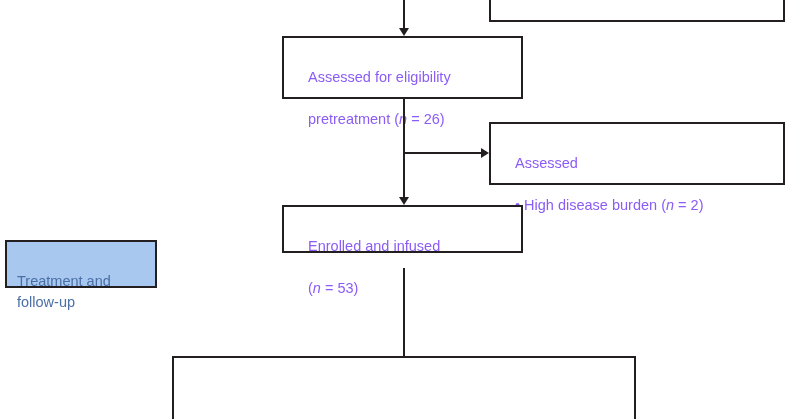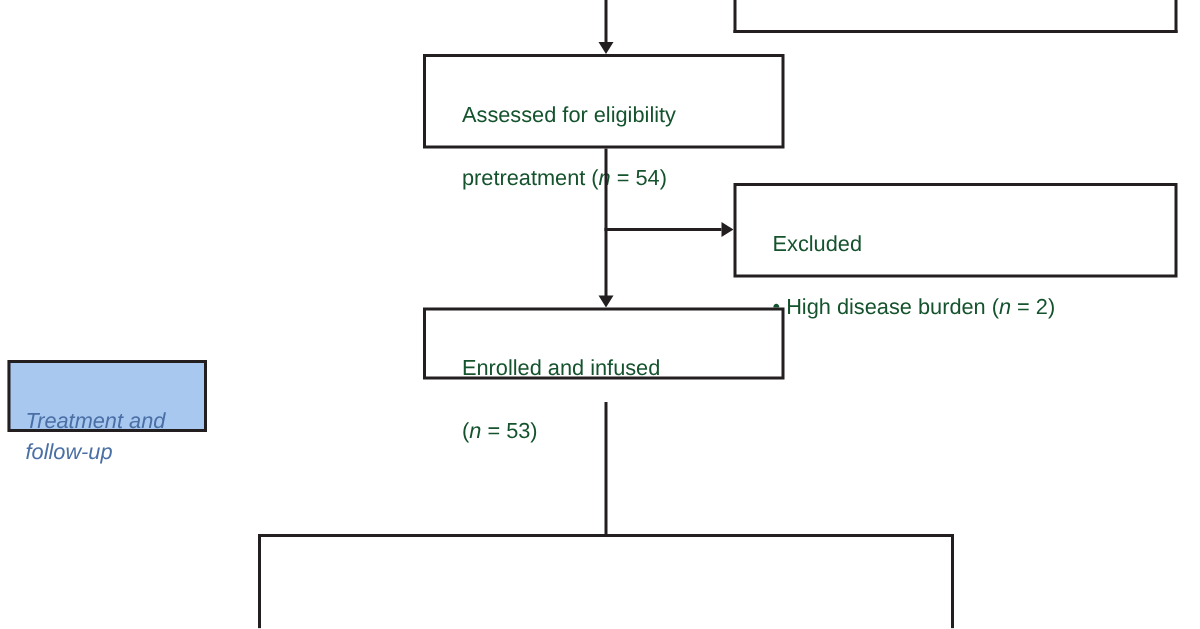--- a/index.html
+++ b/index.html
@@ -18,21 +18,21 @@
     height: 419px;
     background: #ffffff;
     overflow: hidden;
   }
   
   .fbox {
     position: absolute;
     box-sizing: border-box;
     border: 2px solid #231f20;
     background: #ffffff;
-    color: #14532d;
+    color: #8b5cf6;
     font-size: 14.5px;
     line-height: 1.45;
     padding: 8px 0 0 24px;
     white-space: pre-line;
   }
   .fbox .line {
     display: block;
   }
   .fbox em {
     font-style: italic;
@@ -93,40 +93,40 @@
 
 <div id="canvas">
 
   <div class="clip-box" style="left:489px; top:-40px; width:296px; height:62px;"></div>
 
   <div class="vline" style="left:403px; top:0px; height:30px;"></div>
   <div class="arrow-down" style="left:399px; top:28px;"></div>
 
   <div class="fbox" style="left:282px; top:36px; width:241px; height:63px;">
     <span class="line">Assessed for eligibility</span>
-    <span class="line"><span>pretreatment (</span><em>n</em><span> = 54)</span></span>
+    <span class="line"><span>pretreatment (</span><em>n</em><span> = 26)</span></span>
   </div>
 
   <div class="vline" style="left:403px; top:99px; height:100px;"></div>
   <div class="arrow-down" style="left:399px; top:197px;"></div>
 
   <div class="hline" style="left:403px; top:152px; width:78px;"></div>
   <div class="arrow-right" style="left:481px; top:148px;"></div>
 
   <div class="fbox" style="left:489px; top:122px; width:296px; height:63px;">
-    <span class="line">Excluded</span>
+    <span class="line">Assessed</span>
     <span class="bullet-line"><span>• High disease burden (</span><em>n</em><span> = 2)</span></span>
   </div>
 
   <div class="fbox" style="left:282px; top:205px; width:241px; height:48px;">
     <span class="line">Enrolled and infused</span>
     <span class="line"><span>(</span><em>n</em><span> = 53)</span></span>
   </div>
 
-  <div class="phase-box" style="left:5px; top:240px; width:133px; height:48px;font-style:italic;">
+  <div class="phase-box" style="left:5px; top:240px; width:152px; height:48px;">
     <span class="line">Treatment and</span>
     <span class="line">follow-up</span>
   </div>
 
   <div class="vline" style="left:403px; top:268px; height:89px;"></div>
   <div class="hline" style="left:172px; top:356px; width:464px;"></div>
   <div class="vline" style="left:172px; top:356px; height:63px;"></div>
   <div class="vline" style="left:634px; top:356px; height:63px;"></div>
 
 </div>

